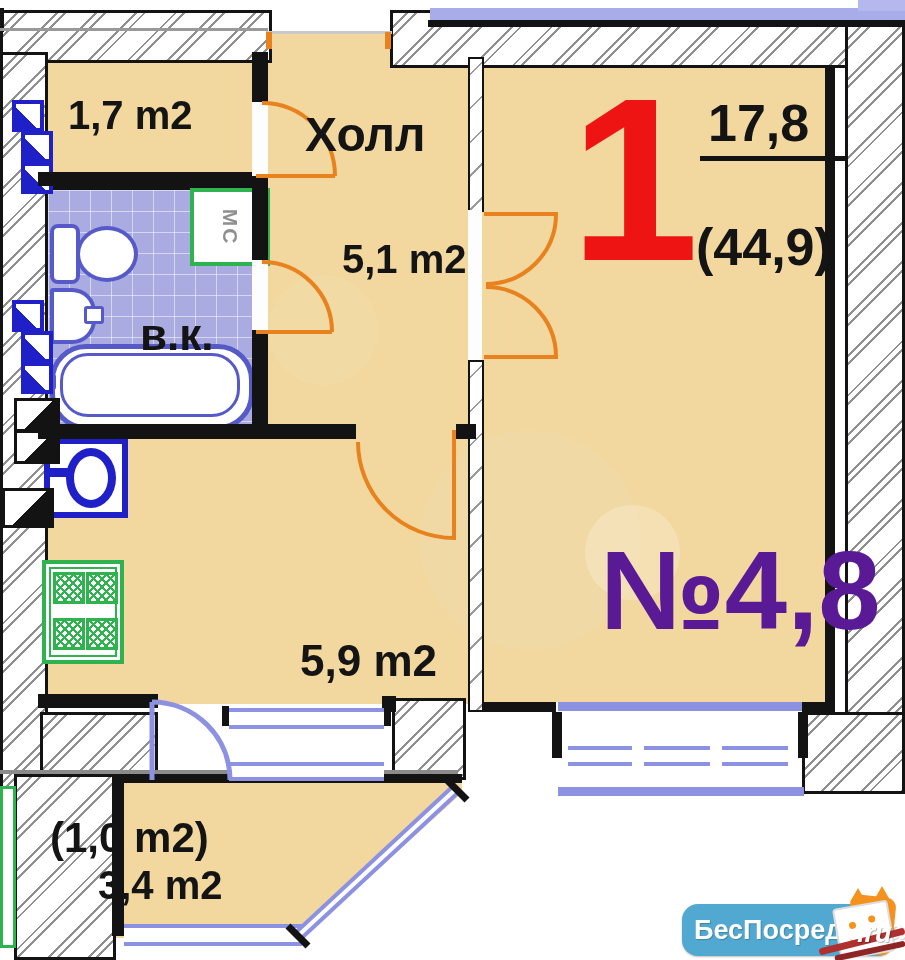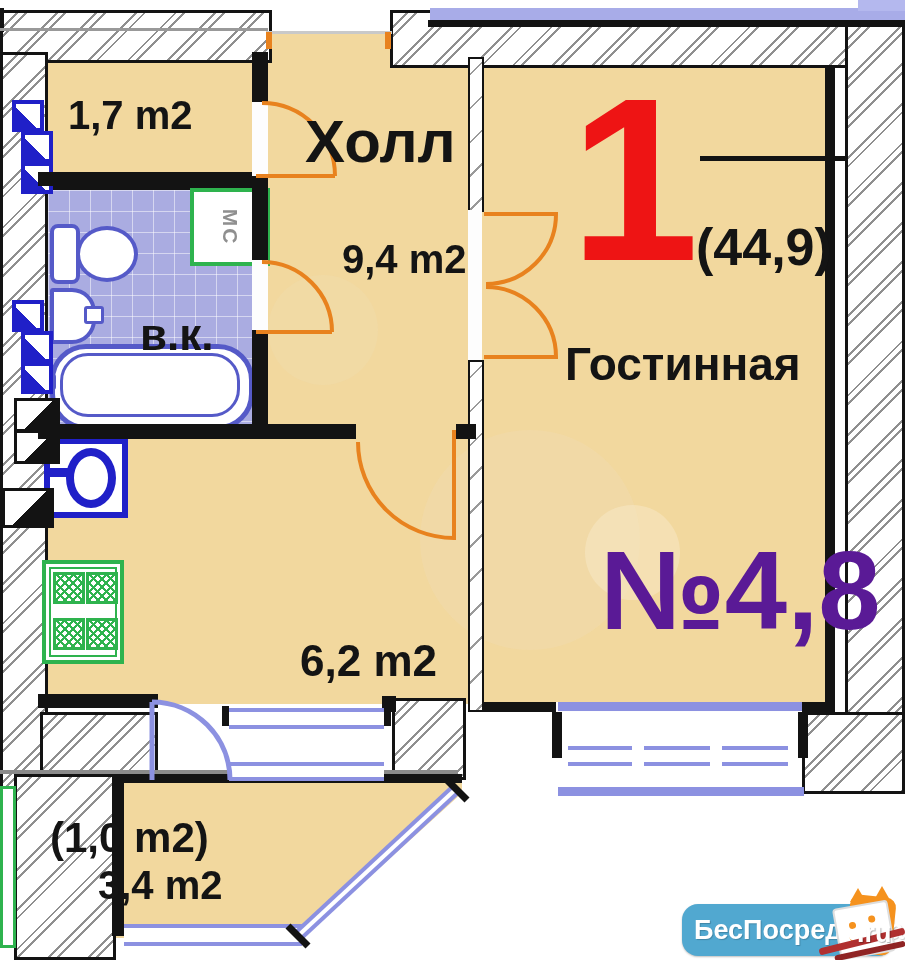--- a/index.html
+++ b/index.html
@@ -28,21 +28,21 @@
   .faint-circle{position:absolute;border-radius:50%;z-index:8;}
   .wm{position:absolute;font-weight:700;color:rgba(198,166,104,0.26);z-index:30;letter-spacing:10px;}
   svg.overlay{position:absolute;left:0;top:0;z-index:25;pointer-events:none;}
   .burner{position:absolute;width:26px;height:26px;border:3px solid #2eb34e;
           background:repeating-linear-gradient(45deg,#2eb34e 0 2px,transparent 2px 6px),
                      repeating-linear-gradient(-45deg,#2eb34e 0 2px,transparent 2px 6px);}
   .logo-box{position:absolute;left:682px;top:904px;width:212px;height:52px;background:#51a8d0;
             border-radius:16px;z-index:40;box-shadow:0 1px 2px rgba(0,0,0,.25);}
   .logo-text{position:absolute;left:12px;top:0;line-height:52px;color:#fff;font-weight:700;font-size:27px;
              text-shadow:1px 1px 1px rgba(0,0,0,.2);}
-  .logo-suffix{position:absolute;left:857px;top:918px;color:#fff;font-weight:700;
+  .logo-suffix{position:absolute;left:857px;top:918px;color:#fff;font-weight:700;font-style:italic;
                font-size:27px;z-index:44;text-shadow:1px 1px 1px rgba(0,0,0,.3);}
 </style>
 </head>
 <body>
 
 <div id="canvas">
 
   <div class="room" style="left:256px;top:33px;width:218px;height:670px;z-index:5;"></div>
   <div class="room" style="left:40px;top:424px;width:436px;height:280px;z-index:5;"></div>
   <div class="room" style="left:38px;top:50px;width:214px;height:120px;z-index:6;border:8px solid #131313;"></div>
@@ -156,29 +156,29 @@
     <path d="M152,702 L152,780 M152,702 A78 78 0 0 1 230,780" fill="none" stroke="#8c91e1" stroke-width="5"></path>
 
     <line x1="300" y1="934" x2="457" y2="788" stroke="#8c91e1" stroke-width="12"></line>
     <line x1="300" y1="934" x2="457" y2="788" stroke="#ffffff" stroke-width="4"></line>
     <line x1="288" y1="926" x2="308" y2="946" stroke="#131313" stroke-width="7"></line>
     <line x1="447" y1="780" x2="467" y2="800" stroke="#131313" stroke-width="7"></line>
   </svg>
 
 
   <div class="lbl" style="left:68px;top:94px;font-size:40px;">1,7 m2</div>
-  <div class="lbl" style="left:305px;top:110px;font-size:60px;">Холл</div>
-  <div class="lbl" style="left:342px;top:238px;font-size:40px;">9,4 m2</div>
+  <div class="lbl" style="left:305px;top:110px;font-size:48px;">Холл</div>
+  <div class="lbl" style="left:342px;top:238px;font-size:40px;">5,1 m2</div>
   <div class="lbl" style="left:140px;top:312px;font-size:44px;">в.к.</div>
   <div class="lbl" style="left:570px;top:70px;font-size:232px;line-height:0.95;color:#ee1414;">1</div>
+  <div class="lbl" style="left:708px;top:96px;font-size:52px;">17,8</div>
   <div class="abs" style="left:700px;top:156px;width:148px;height:5px;background:#131313;z-index:35;"></div>
   <div class="lbl" style="left:696px;top:220px;font-size:52px;">(44,9)</div>
-  <div class="lbl" style="left:565px;top:340px;font-size:46px;">Гостинная</div>
   <div class="lbl" style="left:600px;top:532px;font-size:112px;color:#5a1a96;">№4,8</div>
-  <div class="lbl" style="left:300px;top:638px;font-size:44px;">6,2 m2</div>
+  <div class="lbl" style="left:300px;top:638px;font-size:44px;">5,9 m2</div>
   <div class="lbl" style="left:50px;top:816px;font-size:42px;">(1,0 m2)</div>
   <div class="lbl" style="left:98px;top:864px;font-size:40px;">3,4 m2</div>
 
   <div class="logo-box">
     <span class="logo-text">БесПосредника</span>
   </div>
 
   <div class="abs" style="left:848px;top:896px;width:46px;height:58px;background:#f5921e;border-radius:10px;transform:rotate(6deg);z-index:41;"></div>
   <div class="abs" style="left:850px;top:888px;width:0;height:0;border-left:8px solid transparent;border-right:8px solid transparent;border-bottom:14px solid #f5921e;z-index:41;"></div>
   <div class="abs" style="left:874px;top:886px;width:0;height:0;border-left:8px solid transparent;border-right:8px solid transparent;border-bottom:14px solid #f5921e;z-index:41;"></div>

